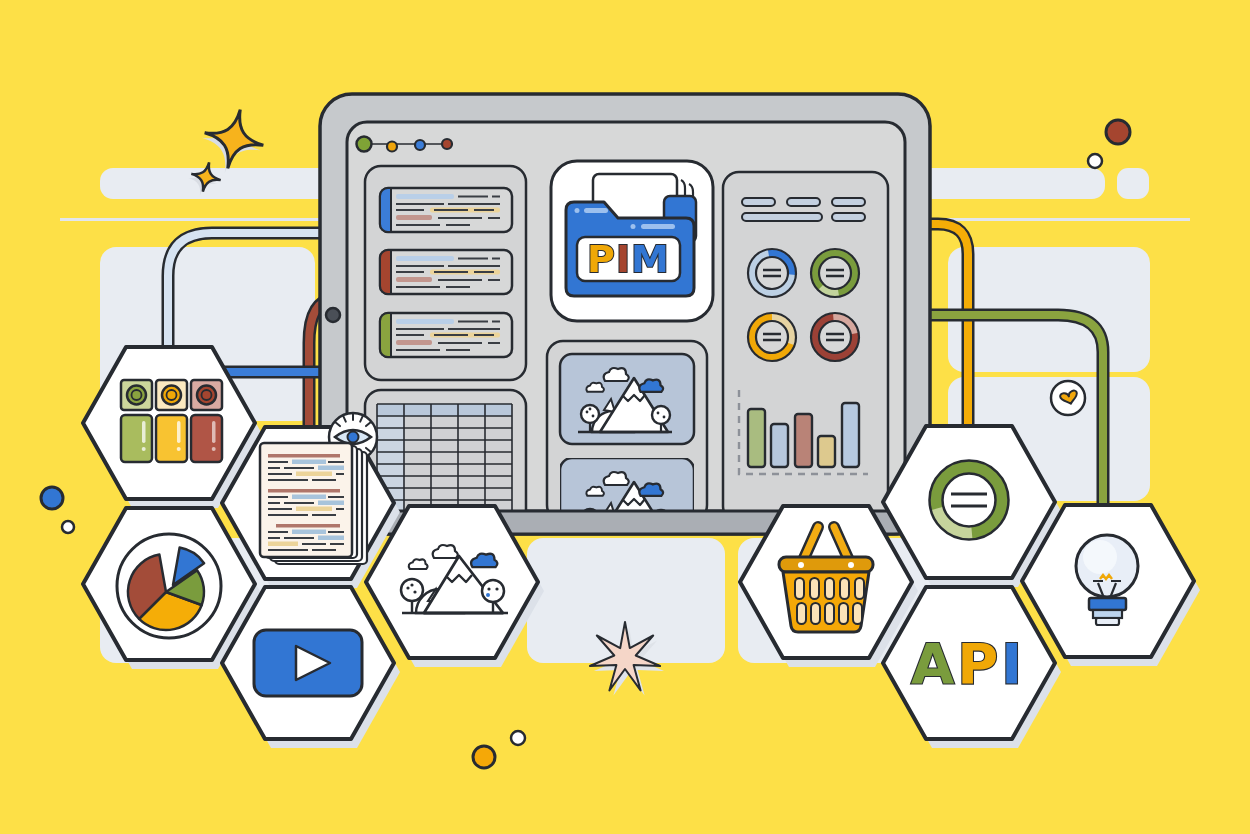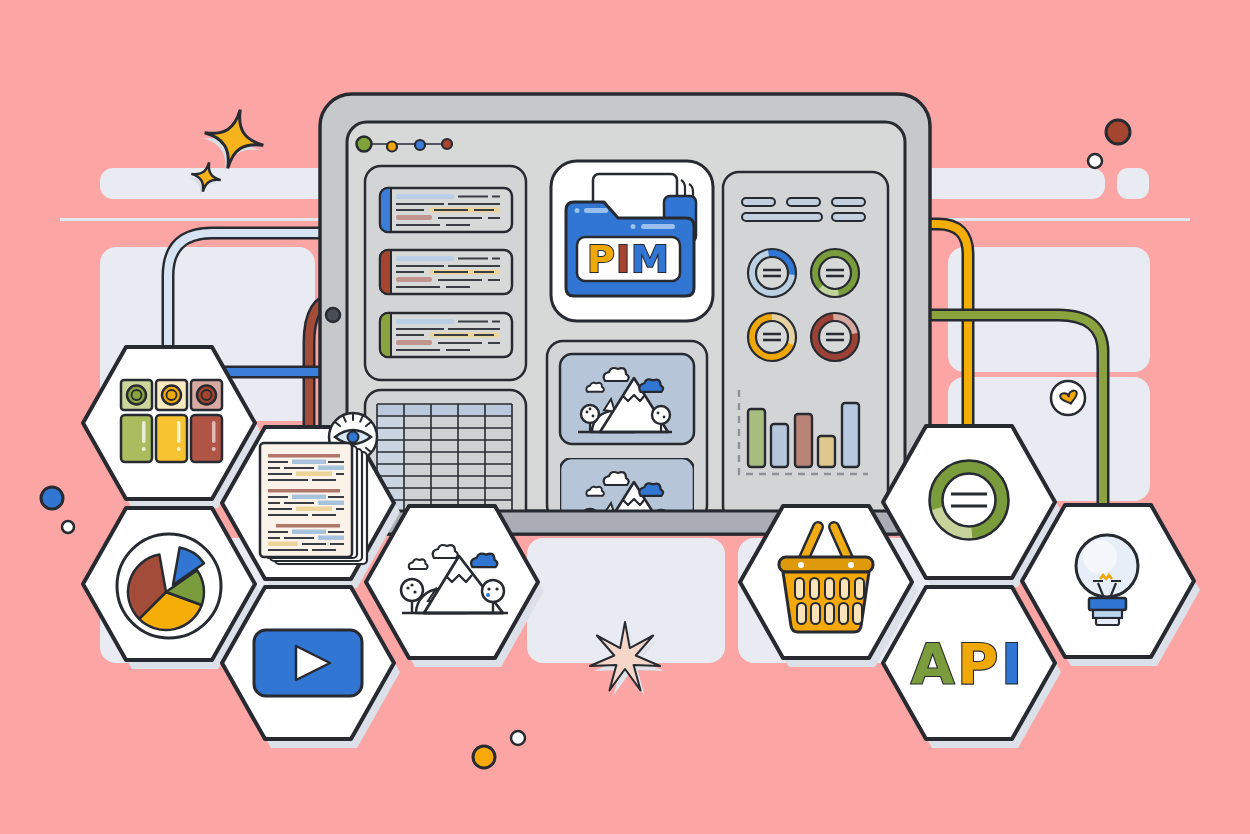--- a/index.html
+++ b/index.html
@@ -1,16 +1,16 @@
 <!DOCTYPE html>
 <html><head>
 <meta charset="utf-8">
 <style>
   html,body{margin:0;padding:0;background:#f2f5fa;font-family:"DejaVu Sans","Liberation Sans",sans-serif;}
-  .canvas{position:relative;width:1250px;height:834px;overflow:hidden;background:#fca5a5;}
+  .canvas{position:relative;width:1250px;height:834px;overflow:hidden;background:#fde047;}
   svg{position:absolute;left:0;top:0;}
   .ol{stroke:#272b31;}
   text{font-family:"DejaVu Sans","Liberation Sans",sans-serif;font-weight:bold;}
 </style>
 </head>
 <body>
 
 <div class="canvas">
 <svg width="1250" height="834" viewBox="0 0 1250 834">
   <defs>

